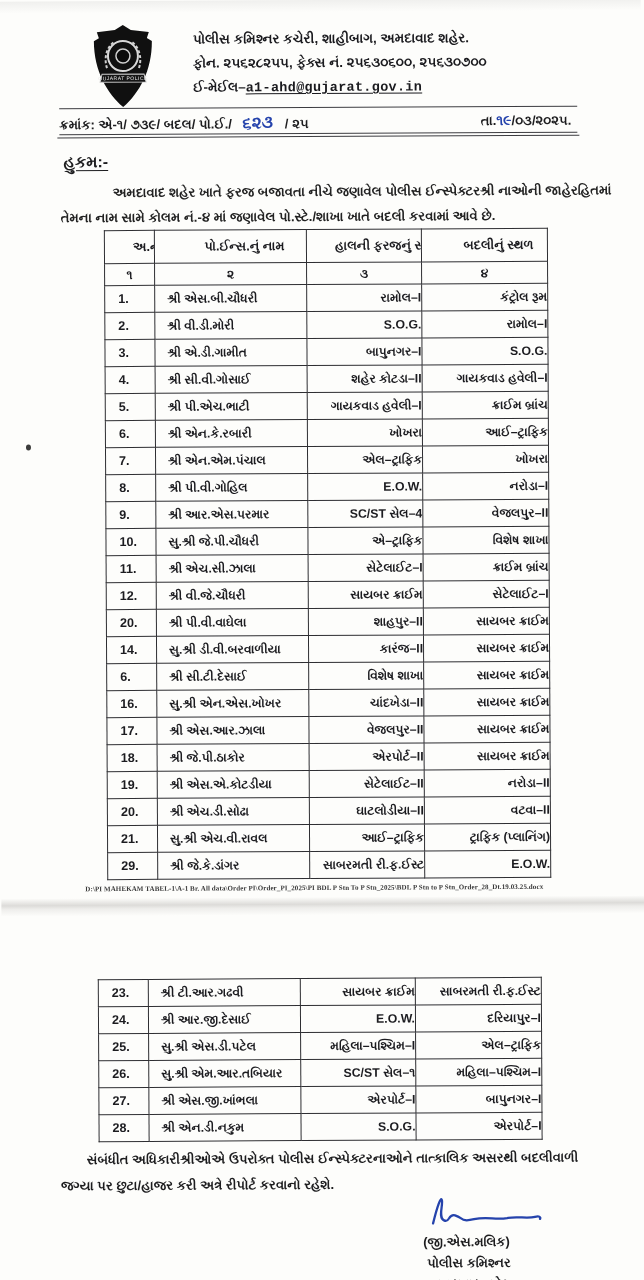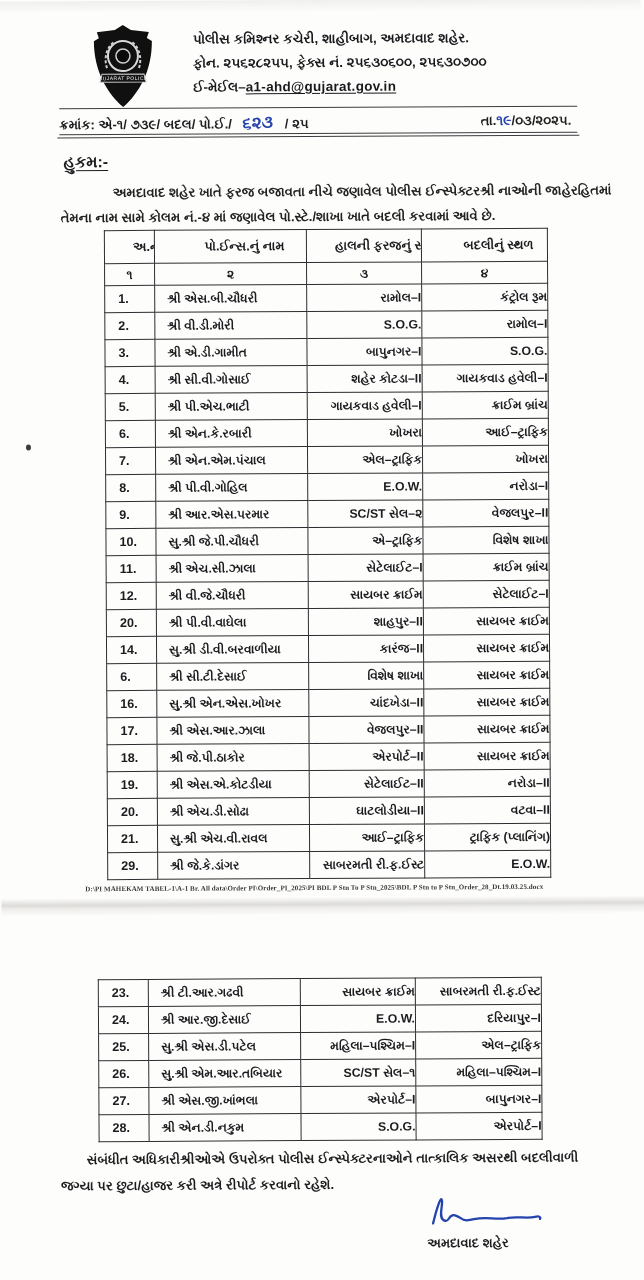--- a/index.html
+++ b/index.html
@@ -11,21 +11,21 @@
   }
   .doc { position:absolute; inset:0; transform:rotate(-0.3deg); }
   .top-shade { position:absolute; top:0; left:0; right:0; height:12px;
     background:linear-gradient(to bottom, rgba(60,60,60,.07), rgba(255,255,255,0)); }
 
   
   .emblem { position:absolute; top:22px; left:74px; width:104px; height:86px; }
   .org { position:absolute; top:27px; left:196px; width:390px;
     font-weight:700; font-size:13.5px; line-height:24px; color:#1a1a1e; }
   .org .email-line .email {
-    font-family:Liberation Sans, sans-serif; text-decoration:underline;
+    font-family:Liberation Mono, monospace; text-decoration:underline;
     text-underline-offset:2px; letter-spacing:.3px; }
 
   
   .refline { position:absolute; top:107px; left:62px; width:518px; height:27px;
     border-top:1.6px solid #3c3c40; border-bottom:1.3px solid #3c3c40;
     font-size:13.2px; font-weight:700; padding-top:4px; }
   .refline::after { content:""; position:absolute; left:-2px; right:-2px; bottom:-4px;
     border-bottom:1.4px solid #3c3c40; }
   .hand { color:#2543ac; font-weight:700; display:inline-block;
     font-family:"DejaVu Sans",sans-serif; }
@@ -184,21 +184,21 @@
           <tr>
             <td class="c-sn">8.</td>
             <td class="c-name">શ્રી પી.વી.ગોહિલ</td>
             <td class="c-from">E.O.W.</td>
             <td class="c-to">નરોડા–I</td>
           </tr>
 
           <tr>
             <td class="c-sn">9.</td>
             <td class="c-name">શ્રી આર.એસ.પરમાર</td>
-            <td class="c-from">SC/ST સેલ–૨</td>
+            <td class="c-from">SC/ST સેલ–4</td>
             <td class="c-to">વેજલપુર–II</td>
           </tr>
 
           <tr>
             <td class="c-sn">10.</td>
             <td class="c-name">સુ.શ્રી જે.પી.ચૌધરી</td>
             <td class="c-from">એ–ટ્રાફિક</td>
             <td class="c-to">વિશેષ શાખા</td>
           </tr>
 
@@ -346,18 +346,20 @@
 
     <div class="closing">
       <div class="l1">સંબંધીત અધિકારીશ્રીઓએ ઉપરોક્ત પોલીસ ઈન્સ્પેક્ટરનાઓને તાત્કાલિક અસરથી બદલીવાળી</div>
       <div class="l2">જગ્યા પર છુટા/હાજર કરી અત્રે રીપોર્ટ કરવાનો રહેશે.</div>
     </div>
 
     <div class="sigblock">
       <svg class="sig-svg" width="118" height="40" viewBox="0 0 118 40">
         <path d="M6 32 C10 16 14 4 15 9 C16 15 11 26 17 29 C23 32 21 22 28 24 C37 27 34 31 47 28 C60 25 68 29 80 27 C90 25 100 28 108 26 C112 25 114 26 113 28" fill="none" stroke="#2543ac" stroke-width="2.3" stroke-linecap="round"></path>
       </svg>
+      <div class="sig-name">(જી.એસ.મલિક)</div>
+      <div class="sig-title">પોલીસ કમિશ્નર</div>
       <div class="sig-place">અમદાવાદ શહેર</div>
     </div>
 
     <div class="artifact-dot"></div>
   </div>
 </div>
 
 </body></html>

